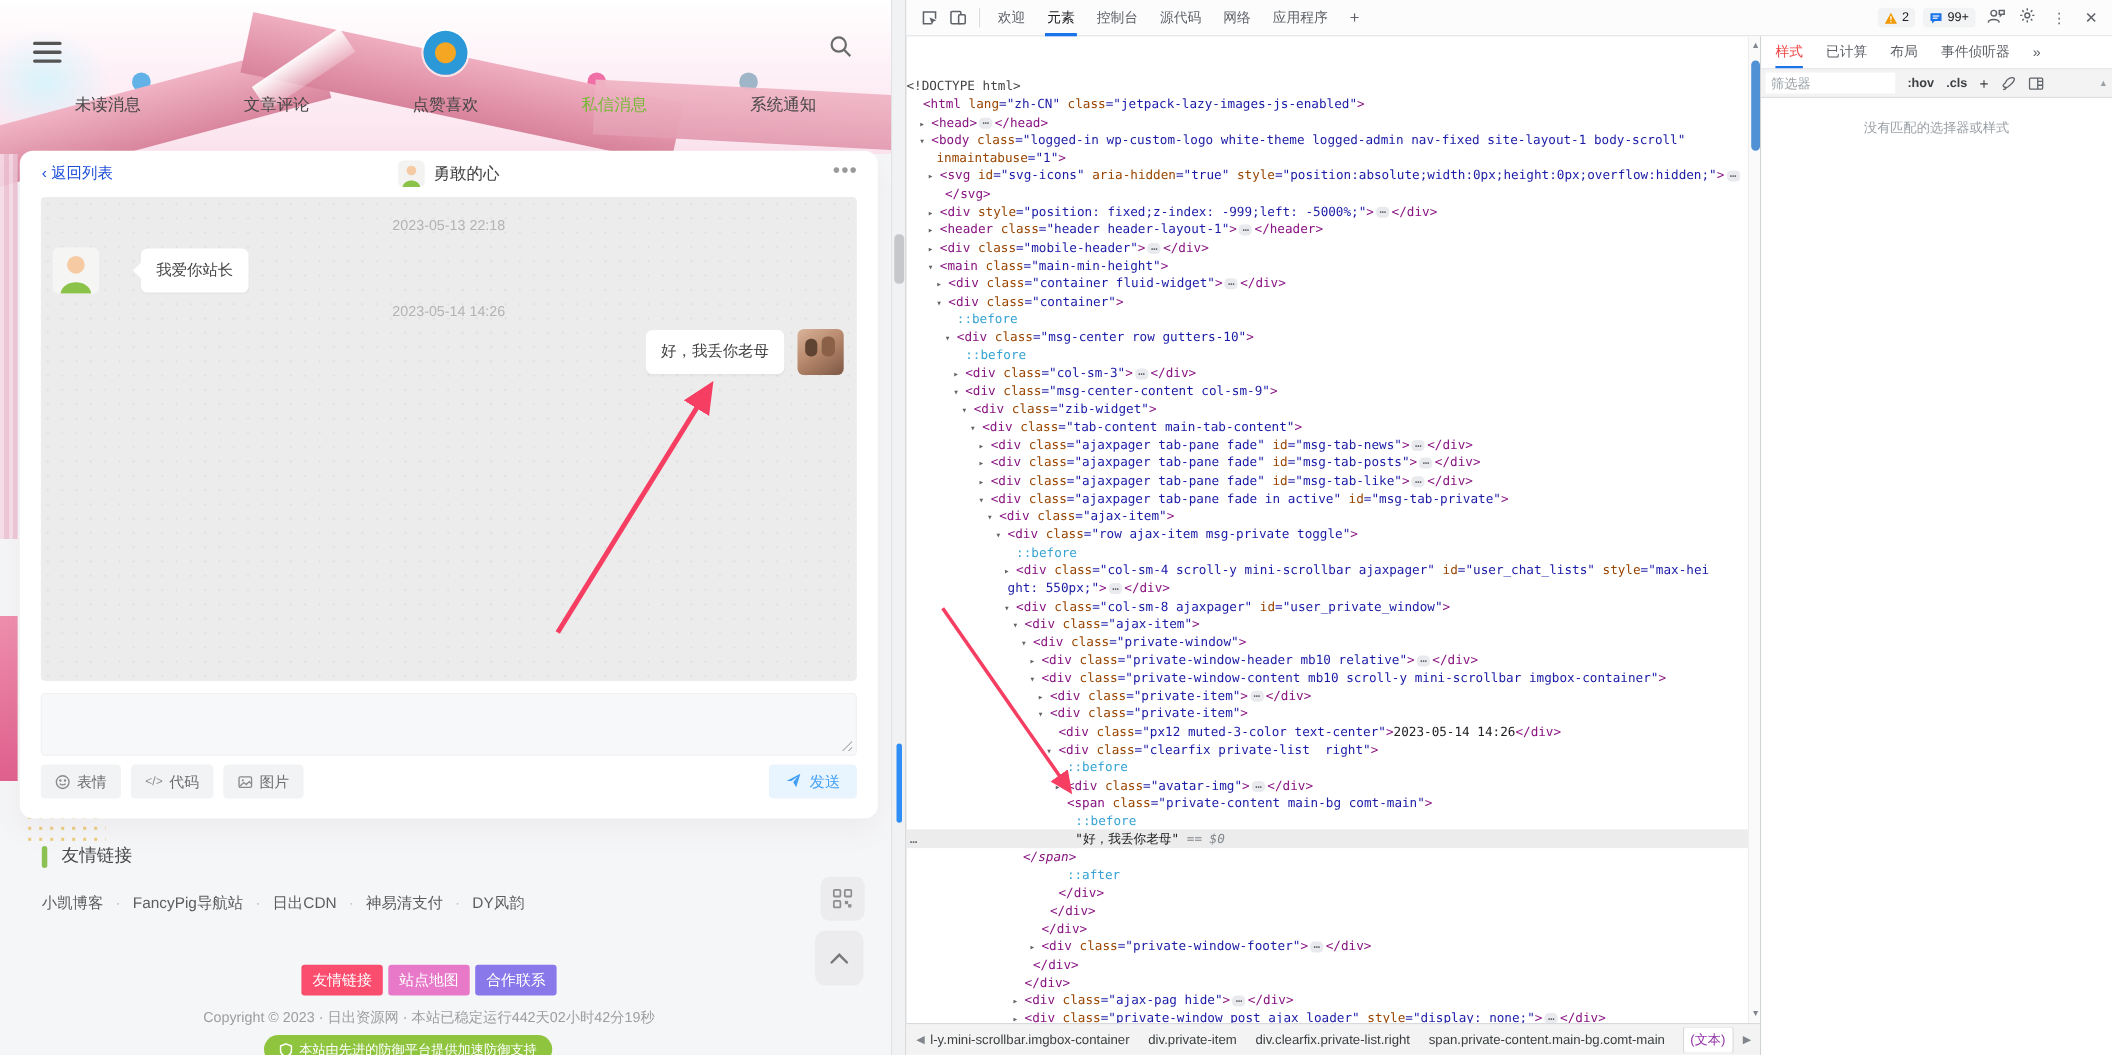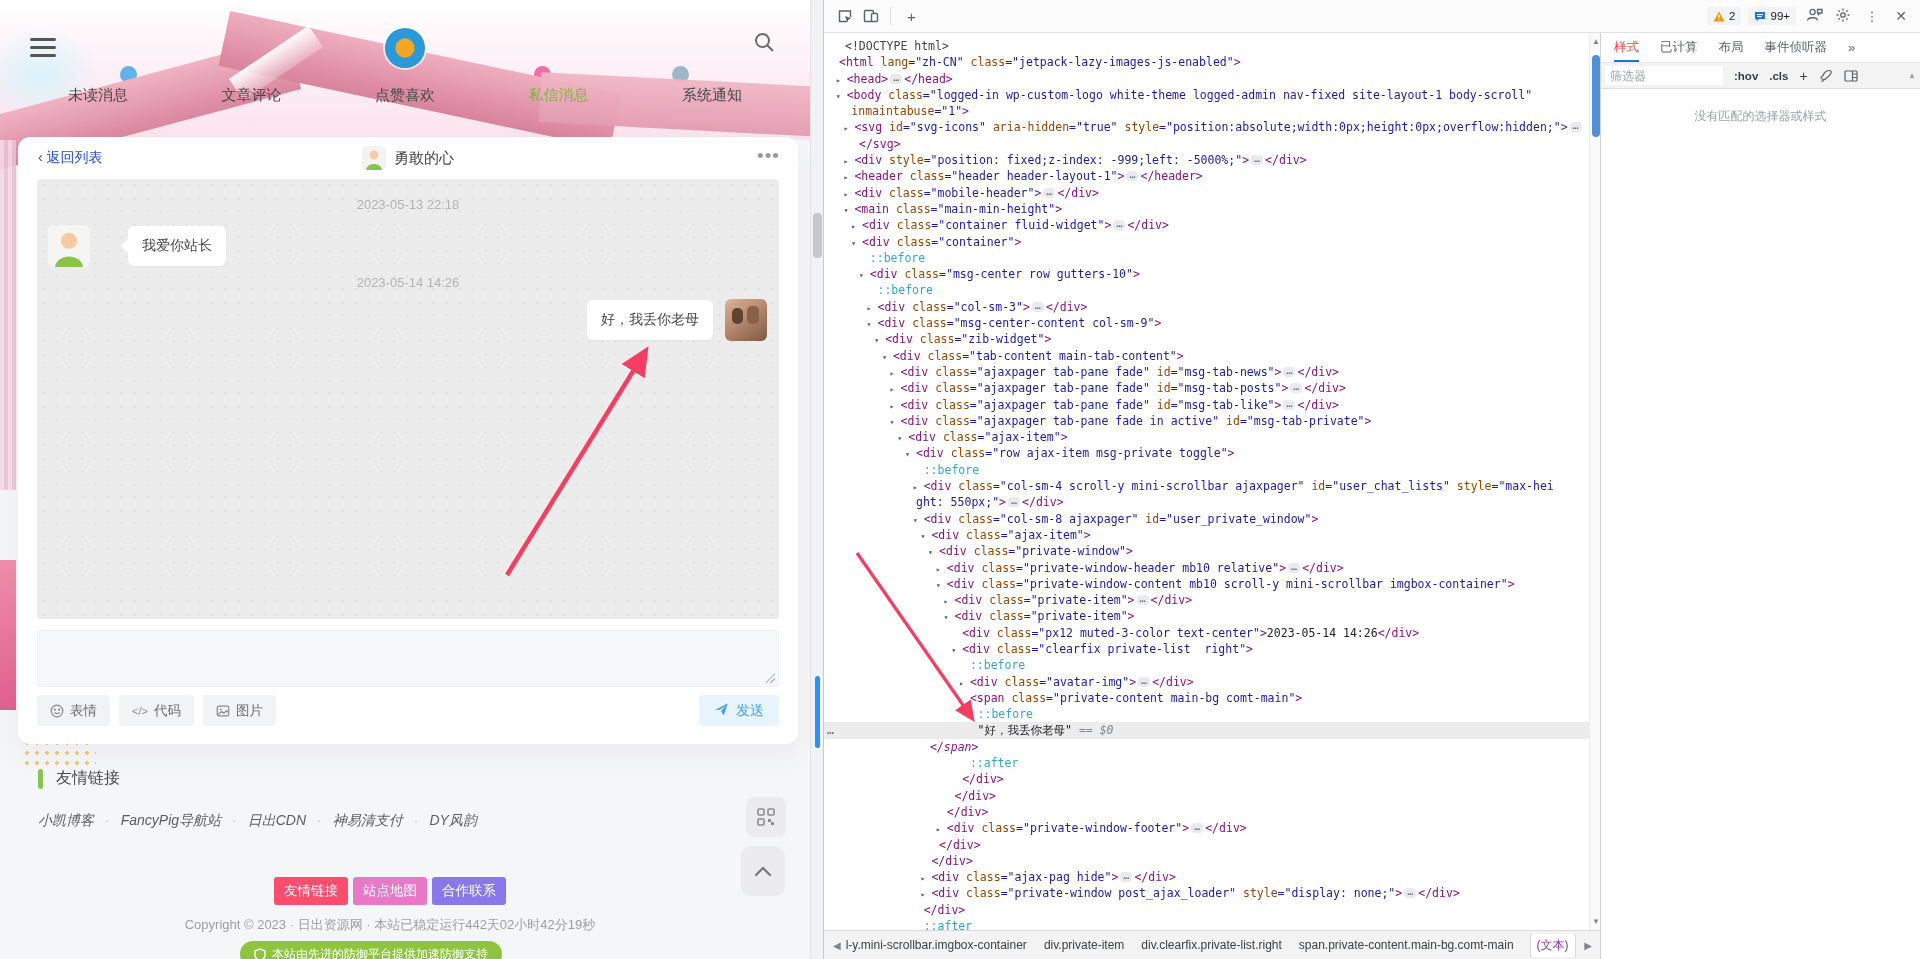--- a/index.html
+++ b/index.html
@@ -84,21 +84,21 @@
               align-items:center; font-size:13.5px; color:#6d6d6d; cursor:pointer; }
   .tool-btn .ticon { color:#8a8a8a; font-size:14px; display:flex; align-items:center; }
   .send-btn { margin-left:auto; height:31px; padding:0 15px; background:#e8f4fe; border-radius:4px;
               display:flex; gap:7px; align-items:center; font-size:14px; color:#42a0f5; cursor:pointer; }
 
   
   .links-head { position:absolute; left:38px; top:768px; display:flex; align-items:center; gap:13px;
                 font-size:16px; color:#4a4a4a; z-index:2; }
   .links-bar { width:5px; height:20px; border-radius:3px; background:#8cc153; }
   .links-row { position:absolute; left:38px; top:812px; display:flex; align-items:center; font-size:14px; color:#5d5d5d; z-index:2; }
-  .flink { cursor:pointer;font-style:italic; }
+  .flink { cursor:pointer; }
   .flink:not(:first-child)::before { content:"·"; color:#c4c4c4; margin:0 11px; }
   .qr-btn { position:absolute; left:746px; top:797px; width:40px; height:40px; border-radius:8px; background:#ececee;
             display:flex; align-items:center; justify-content:center; cursor:pointer; z-index:2; }
   .up-btn { position:absolute; left:741px; top:846px; width:44px; height:50px; border-radius:10px; background:#ececee;
             display:flex; align-items:center; justify-content:center; cursor:pointer; z-index:2; }
   .badges-row { position:absolute; left:0; top:877px; width:780px; display:flex; justify-content:center; gap:5px; z-index:2; }
   .fbadge { height:28px; padding:0 10px; display:flex; align-items:center; color:#fff; font-size:13.5px;
             border-radius:3px; cursor:pointer; }
   .copyright { position:absolute; left:0; top:916px; width:780px; text-align:center; font-size:13px; color:#9e9e9e; z-index:2; }
   .notice-pill { position:absolute; left:240px; top:941px; height:26px; padding:0 14px; background:#8fc43f;
@@ -343,20 +343,40 @@
           <path d="M8 8 L14.3 10.3 L11.6 11.6 L10.3 14.3 Z" fill="#5f6368" stroke="none"></path>
         </svg>
     </span>
     <span class="dt-ico">
       <svg width="16" height="16" viewBox="0 0 16 16" fill="none" stroke="#5f6368" stroke-width="1.4">
           <rect x="1.5" y="2.5" width="9" height="11" rx="1"></rect>
           <rect x="8.5" y="5.5" width="6" height="8" rx="1" fill="#fff"></rect>
         </svg>
     </span>
     <span class="dt-sep"></span>
+    <div class="dt-tabs">
+        <div class="dt-tab">
+          <span>欢迎</span>
+        </div>
+        <div class="dt-tab active">
+          <span>元素</span>
+        </div>
+        <div class="dt-tab">
+          <span>控制台</span>
+        </div>
+        <div class="dt-tab">
+          <span>源代码</span>
+        </div>
+        <div class="dt-tab">
+          <span>网络</span>
+        </div>
+        <div class="dt-tab">
+          <span>应用程序</span>
+        </div>
+      </div>
     <span class="dt-plus">+</span>
     <div class="dt-right">
       <span class="dt-badge">
         <svg width="12" height="11" viewBox="0 0 12 11">
             <path d="M6 0.5 L11.5 10.5 H0.5 Z" fill="#f29900"></path>
             <rect x="5.4" y="3.6" width="1.2" height="3.4" fill="#fff"></rect>
             <rect x="5.4" y="8" width="1.2" height="1.2" fill="#fff"></rect>
           </svg>
         <span>2</span>
       </span>
@@ -380,21 +400,21 @@
             <circle cx="8" cy="8" r="2.2"></circle>
             <path d="M8 1.5 V3.5 M8 12.5 V14.5 M1.5 8 H3.5 M12.5 8 H14.5 M3.4 3.4 L4.8 4.8 M11.2 11.2 L12.6 12.6 M12.6 3.4 L11.2 4.8 M4.8 11.2 L3.4 12.6"></path>
           </svg>
       </span>
       <span class="dt-top-ic" style="font-size:13px;">⋮</span>
       <span class="dt-top-ic" style="font-size:14px;">✕</span>
     </div>
   </div>
 
   <div class="dt-code" id="code-lines">
-      <div class="cl" style="padding-left: 21px;"><span class="ar"></span><span class="tk-d">&lt;!DOCTYPE html&gt;</span></div>
+      <div class="cl" style="padding-left: 0; margin-top: 32px;"><span class="ar"></span><span class="tk-d">&lt;!DOCTYPE html&gt;</span></div>
       <div class="cl" style="padding-left: 15px;"><span class="ar"></span><span class="tk-g">&lt;html </span><span class="tk-a">lang</span><span class="tk-v">="zh-CN"</span><span class="tk-a"> class</span><span class="tk-v">="jetpack-lazy-images-js-enabled"</span><span class="tk-g">&gt;</span></div>
       <div class="cl" style="padding-left: 22.7px;"><span class="ar">▸</span><span class="tk-g">&lt;head&gt;</span><span class="ell">…</span><span class="tk-g">&lt;/head&gt;</span></div>
       <div class="cl" style="padding-left: 22.7px;"><span class="ar">▾</span><span class="tk-g">&lt;body </span><span class="tk-a">class</span><span class="tk-v">="logged-in wp-custom-logo white-theme logged-admin nav-fixed site-layout-1 body-scroll"</span></div>
       <div class="cl" style="padding-left: 27.32px;"><span class="ar"></span><span class="tk-a">inmaintabuse</span><span class="tk-v">="1"</span><span class="tk-g">&gt;</span></div>
       <div class="cl" style="padding-left: 30.4px;"><span class="ar">▸</span><span class="tk-g">&lt;svg </span><span class="tk-a">id</span><span class="tk-v">="svg-icons"</span><span class="tk-a"> aria-hidden</span><span class="tk-v">="true"</span><span class="tk-a"> style</span><span class="tk-v">="position:absolute;width:0px;height:0px;overflow:hidden;"</span><span class="tk-g">&gt;</span><span class="ell">…</span></div>
       <div class="cl" style="padding-left: 35.02px;"><span class="ar"></span><span class="tk-g">&lt;/svg&gt;</span></div>
       <div class="cl" style="padding-left: 30.4px;"><span class="ar">▸</span><span class="tk-g">&lt;div </span><span class="tk-a">style</span><span class="tk-v">="position: fixed;z-index: -999;left: -5000%;"</span><span class="tk-g">&gt;</span><span class="ell">…</span><span class="tk-g">&lt;/div&gt;</span></div>
       <div class="cl" style="padding-left: 30.4px;"><span class="ar">▸</span><span class="tk-g">&lt;header </span><span class="tk-a">class</span><span class="tk-v">="header header-layout-1"</span><span class="tk-g">&gt;</span><span class="ell">…</span><span class="tk-g">&lt;/header&gt;</span></div>
       <div class="cl" style="padding-left: 30.4px;"><span class="ar">▸</span><span class="tk-g">&lt;div </span><span class="tk-a">class</span><span class="tk-v">="mobile-header"</span><span class="tk-g">&gt;</span><span class="ell">…</span><span class="tk-g">&lt;/div&gt;</span></div>
       <div class="cl" style="padding-left: 30.4px;"><span class="ar">▾</span><span class="tk-g">&lt;main </span><span class="tk-a">class</span><span class="tk-v">="main-min-height"</span><span class="tk-g">&gt;</span></div>

